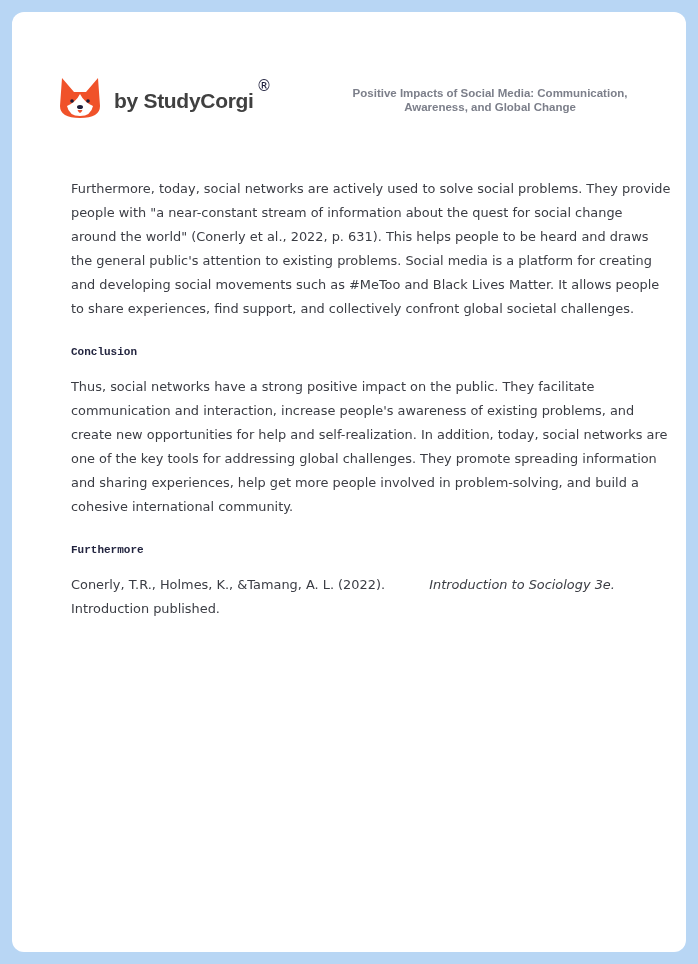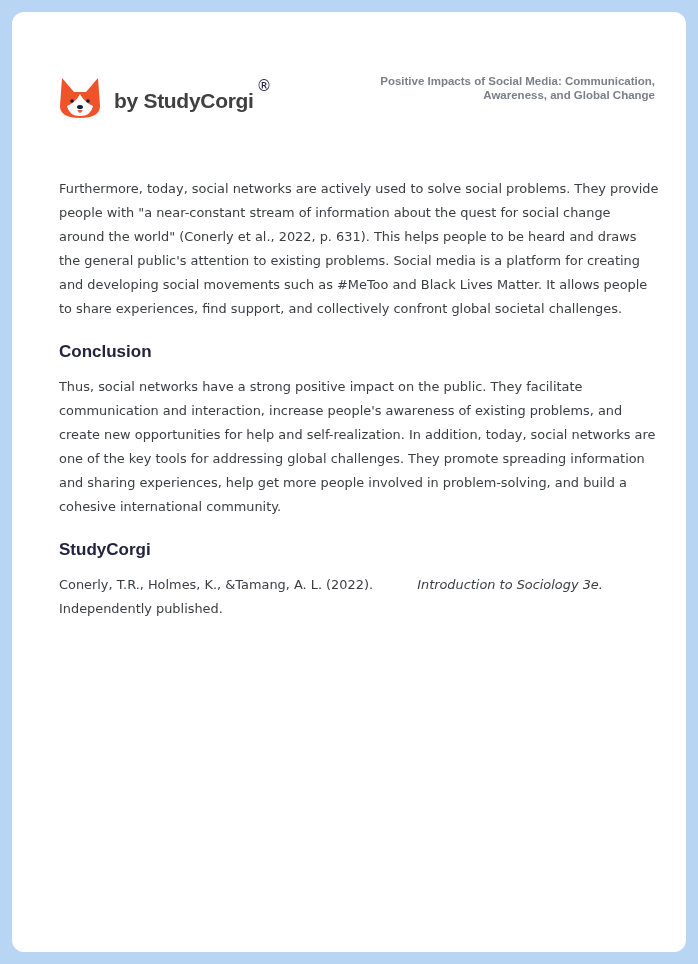--- a/index.html
+++ b/index.html
@@ -37,55 +37,55 @@
     letter-spacing: -0.3px;
   }
   .logo-reg {
     font-size: 15px;
     font-weight: normal;
     color: #1c1d3a;
     position: relative; top: -12px;
     margin-left: 3px;
   }
   .meta {
-    position: absolute; right: 0; top: 0;
+    position: absolute; right: 0; top: 12px;
     width: 330px;
-    text-align: right;
+    text-align: center;
   }
   .meta-title {
     font-family: "Liberation Sans", sans-serif;
     font-weight: bold;
     font-size: 11.5px;
     line-height: 14px;
     color: #7c7f8a;
   }
   .meta-url {
     margin-top: 4px;
     font-family: "DejaVu Sans", sans-serif;
     font-size: 9.6px;
     line-height: 13px;
     color: #8a8c95;
   }
   .content {
     position: absolute;
-    left: 47px; top: 165px;
+    left: 59px; top: 165px;
     width: 600px;
   }
   p {
     margin: 0 0 18px 0;
     font-family: "DejaVu Sans", sans-serif;
     font-size: 12.9px;
     line-height: 24px;
     color: #3b3d44;
   }
   h2 {
     margin: 0 0 10px 0;
-    font-family: Liberation Sans, sans-serif;
+    font-family: Liberation Mono, monospace;
     font-weight: bold;
-    font-size: 17px;
+    font-size: 11px;
     line-height: 26px;
     color: #22243f;
   }
   em { font-style: italic; margin-left: 40px; }
 </style>
 </head>
 <body>
 
 <div class="card">
   <div class="header">
@@ -114,16 +114,16 @@
       <div class="meta-title">Positive Impacts of Social Media: Communication, Awareness, and Global Change</div>
     </div>
   </div>
 
   <div class="content">
     <p>Furthermore, today, social networks are actively used to solve social problems. They provide people with "a near-constant stream of information about the quest for social change around the world" (Conerly et al., 2022, p. 631). This helps people to be heard and draws the general public's attention to existing problems. Social media is a platform for creating and developing social movements such as #MeToo and Black Lives Matter. It allows people to share experiences, find support, and collectively confront global societal challenges.</p>
 
     <h2>Conclusion</h2>
     <p>Thus, social networks have a strong positive impact on the public. They facilitate communication and interaction, increase people's awareness of existing problems, and create new opportunities for help and self-realization. In addition, today, social networks are one of the key tools for addressing global challenges. They promote spreading information and sharing experiences, help get more people involved in problem-solving, and build a cohesive international community.</p>
 
-    <h2>StudyCorgi</h2>
-    <p><span>Conerly, T.R., Holmes, K., &amp;Tamang, A. L. (2022). </span><em>Introduction to Sociology 3e.</em><span> Independently published.</span></p>
+    <h2>Furthermore</h2>
+    <p><span>Conerly, T.R., Holmes, K., &amp;Tamang, A. L. (2022). </span><em>Introduction to Sociology 3e.</em><span> Introduction published.</span></p>
   </div>
 </div>
 
 </body></html>

